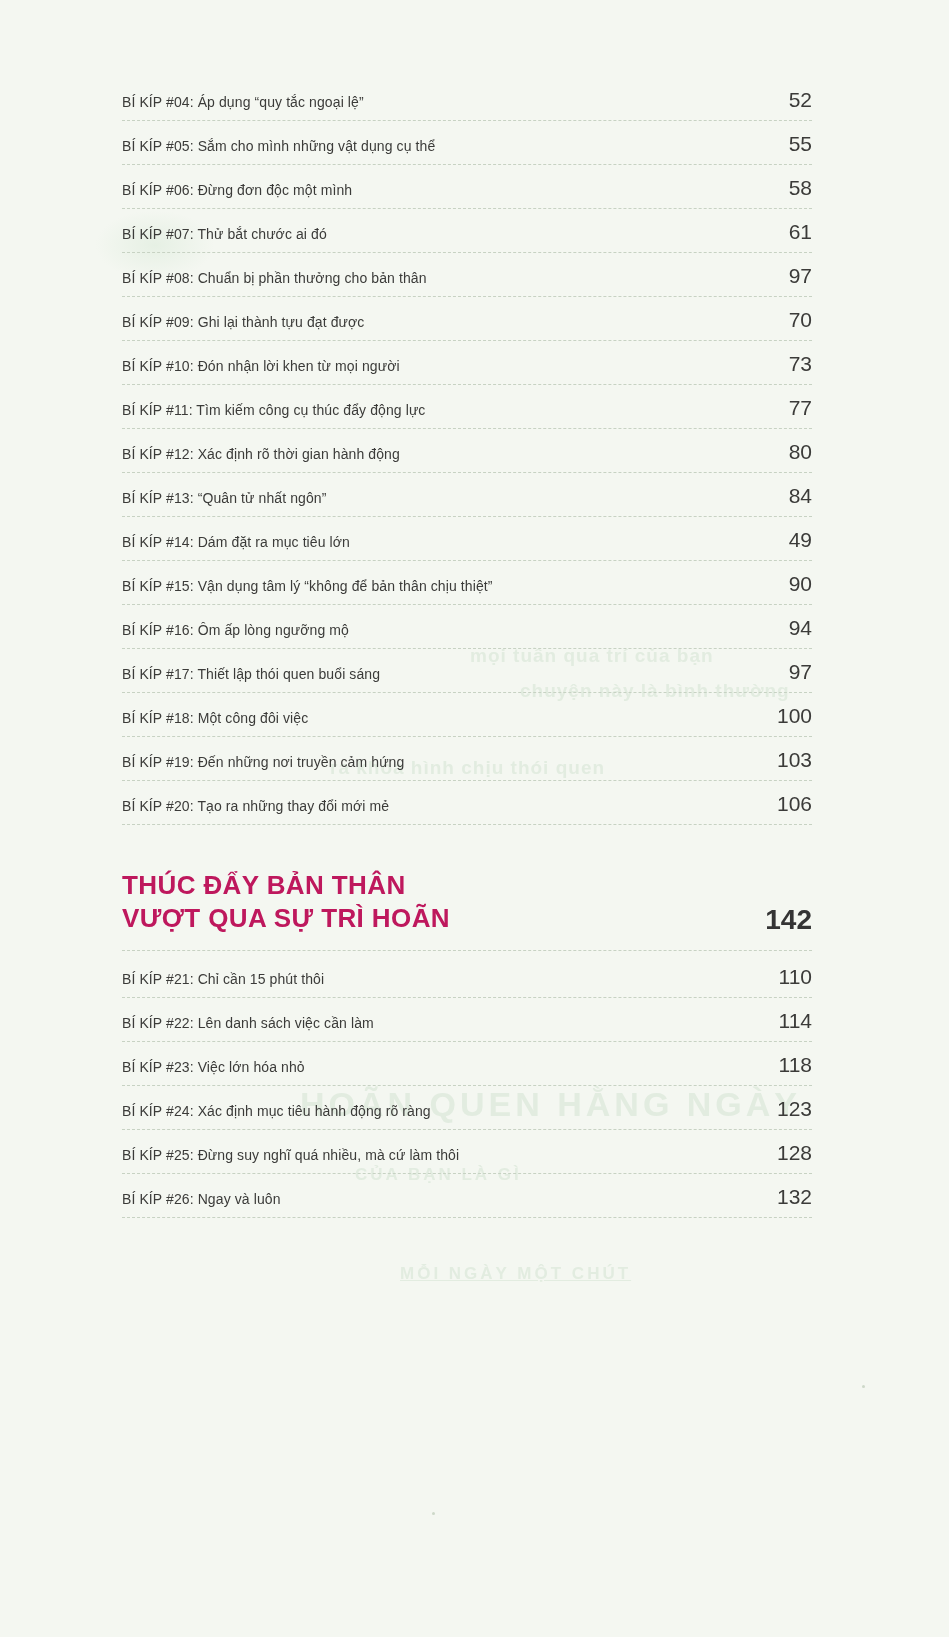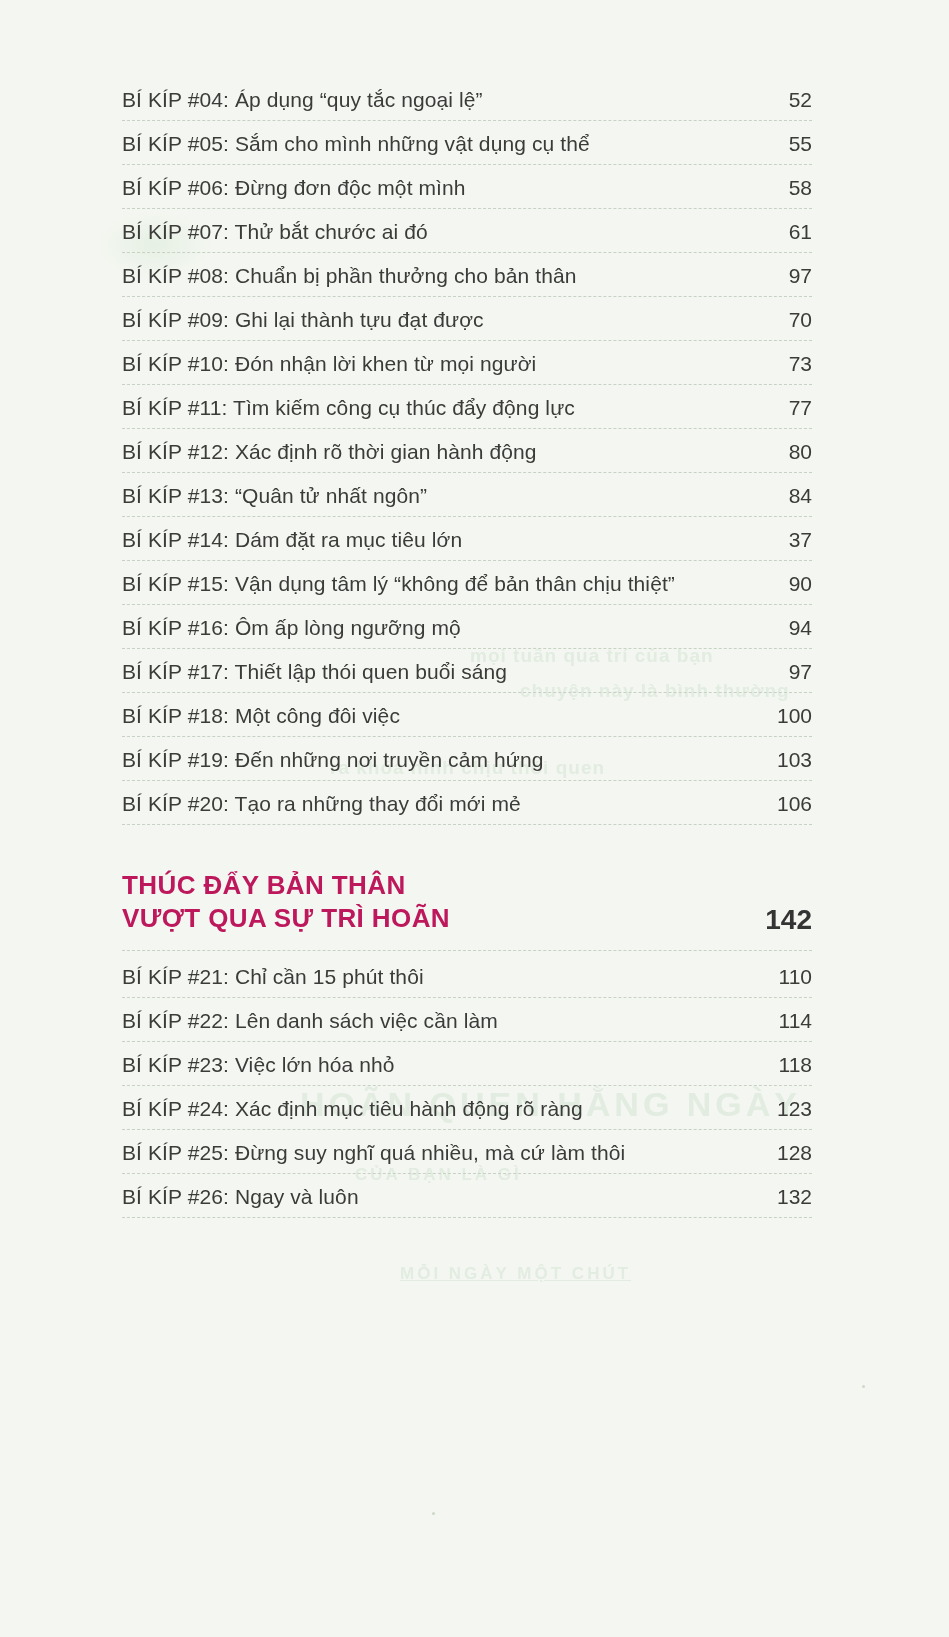--- a/index.html
+++ b/index.html
@@ -65,21 +65,21 @@
     justify-content: space-between;
     border-bottom: 1px dashed #c7d2c3;
     padding: 0 0 11px 0;
     margin: 0 0 11px 0;
     height: 33px;
     box-sizing: border-box;
   }
   .toc-row:first-child { }
 
   .toc-title {
-    font-size: 21px;
+    font-size: 14px;
     letter-spacing: 0.1px;
     color: #3b3b39;
     white-space: nowrap;
   }
   .toc-page {
     font-size: 21px;
     color: #3b3b39;
     margin-left: 16px;
     flex: 0 0 auto;
     text-align: right;
@@ -175,21 +175,21 @@
         <div class="toc-row">
           <span class="toc-title">BÍ KÍP #12: Xác định rõ thời gian hành động</span>
           <span class="toc-page">80</span>
         </div>
         <div class="toc-row">
           <span class="toc-title">BÍ KÍP #13: “Quân tử nhất ngôn”</span>
           <span class="toc-page">84</span>
         </div>
         <div class="toc-row">
           <span class="toc-title">BÍ KÍP #14: Dám đặt ra mục tiêu lớn</span>
-          <span class="toc-page">37</span>
+          <span class="toc-page">49</span>
         </div>
         <div class="toc-row">
           <span class="toc-title">BÍ KÍP #15: Vận dụng tâm lý “không để bản thân chịu thiệt”</span>
           <span class="toc-page">90</span>
         </div>
         <div class="toc-row">
           <span class="toc-title">BÍ KÍP #16: Ôm ấp lòng ngưỡng mộ</span>
           <span class="toc-page">94</span>
         </div>
         <div class="toc-row">

